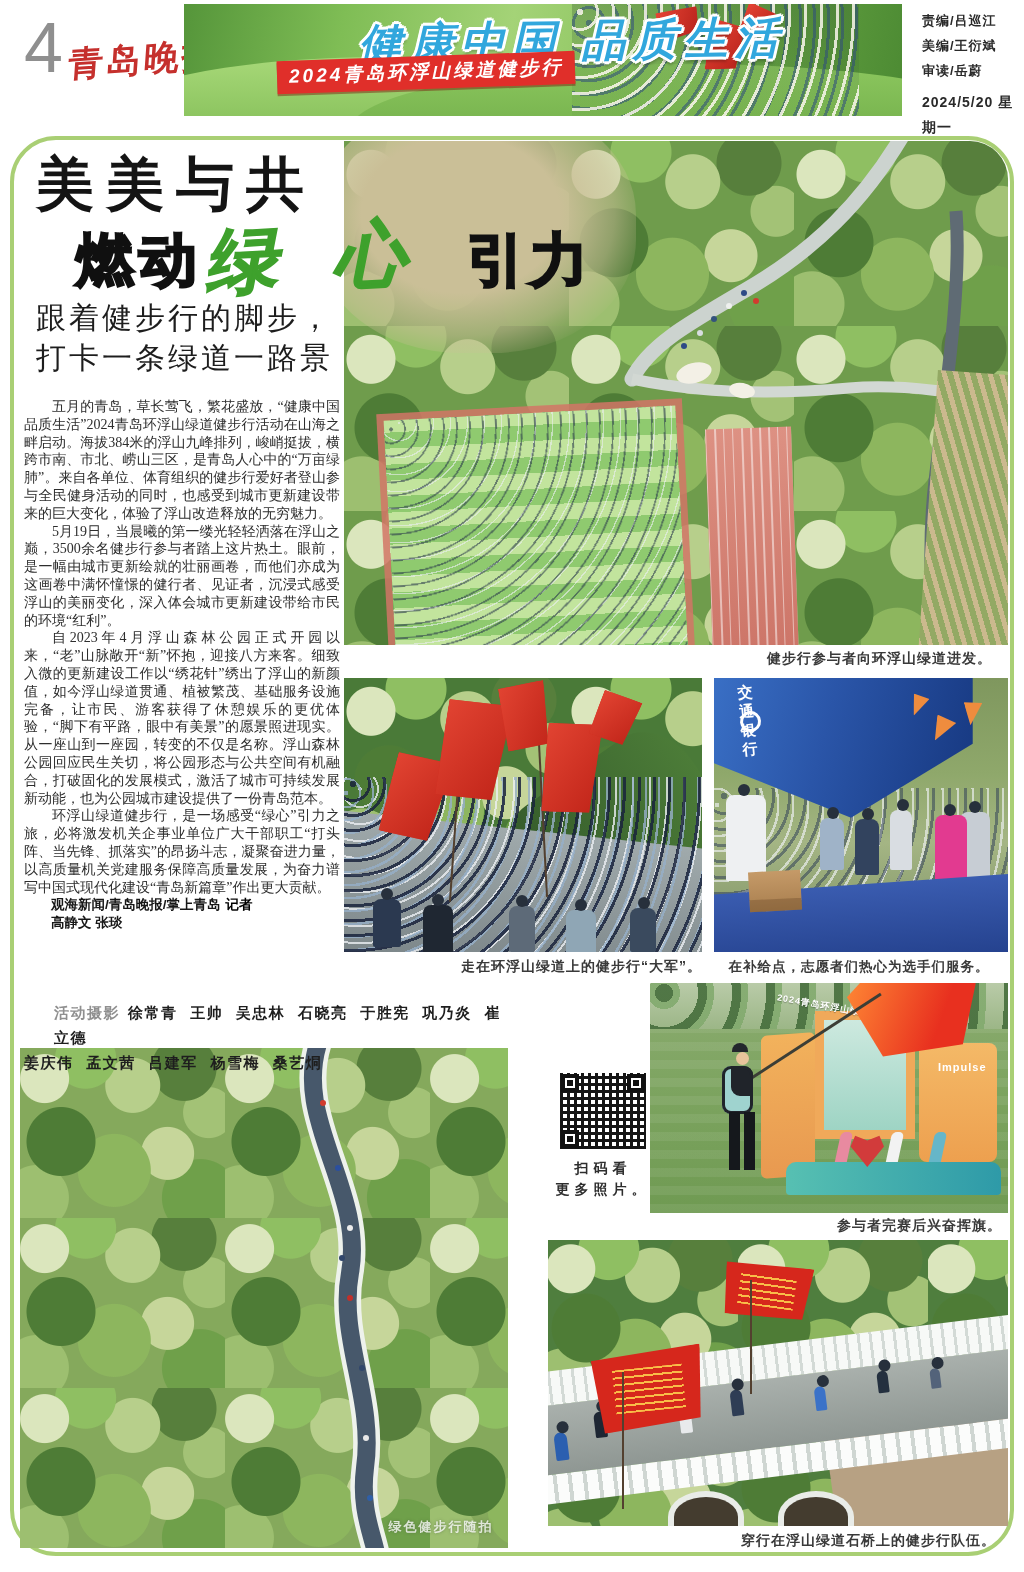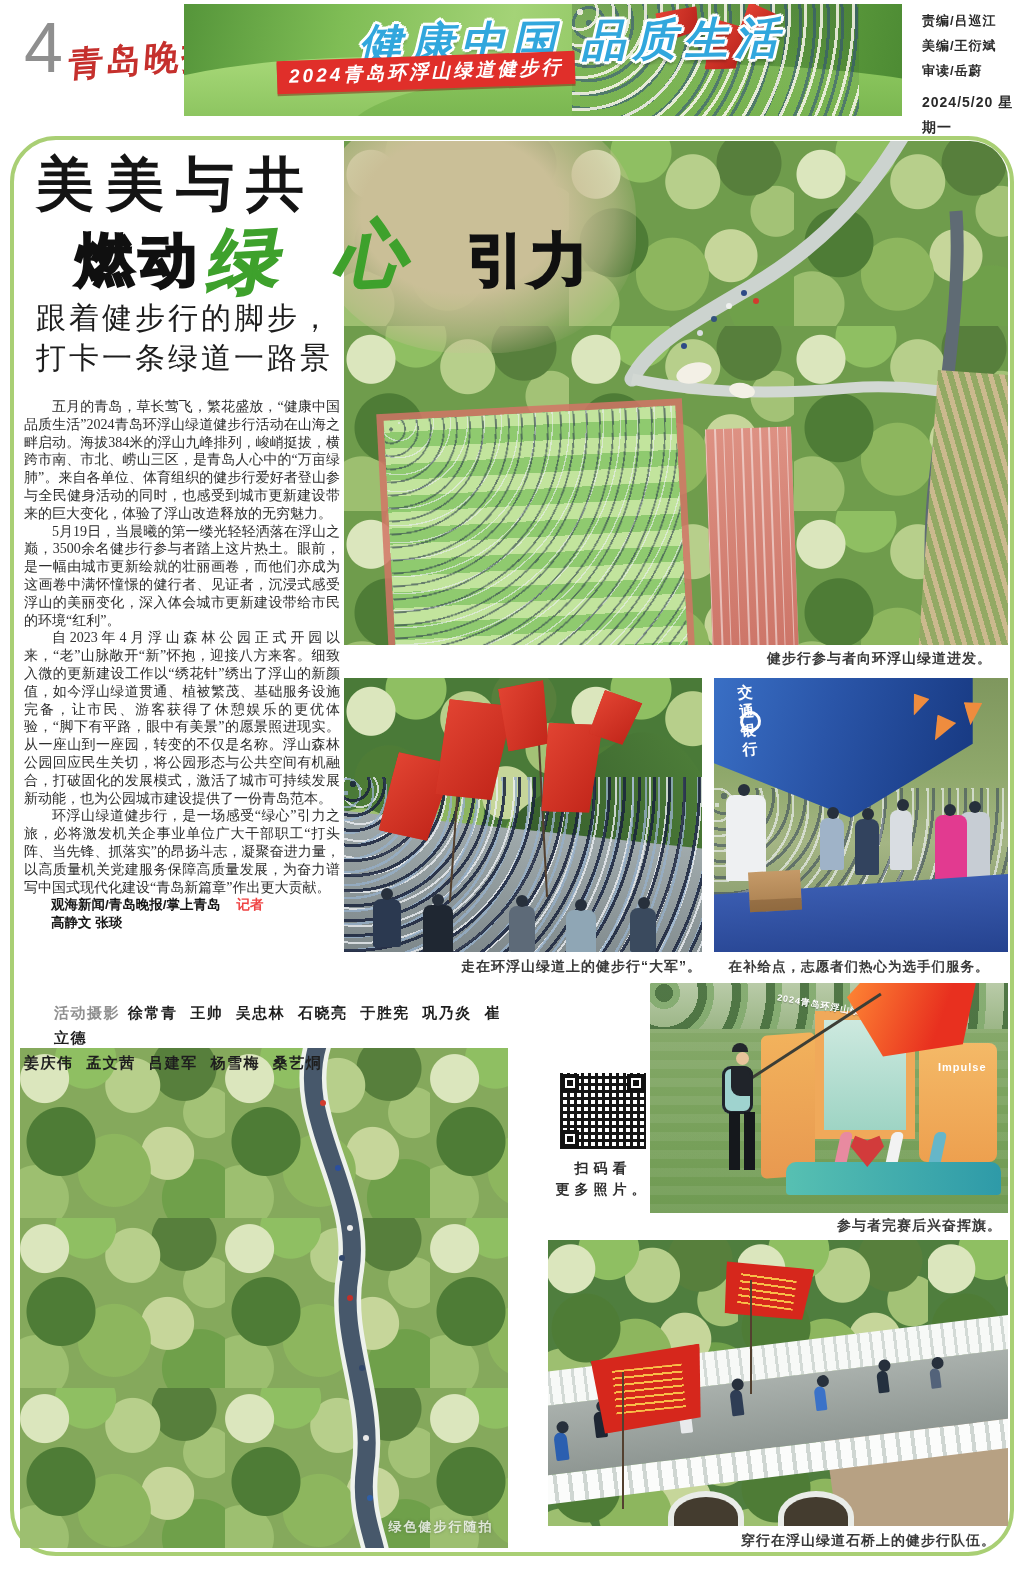--- a/index.html
+++ b/index.html
@@ -50,21 +50,21 @@
   .subhead{position:absolute;left:36px;top:298px;z-index:6;font-family:"Liberation Serif",serif;
            font-size:30px;color:#1d1d1d;line-height:40px;letter-spacing:3px;}
 
   
   .article{position:absolute;left:24px;top:398px;width:316px;z-index:5;
            font-family:"Liberation Serif",serif;font-size:14px;line-height:17.8px;color:#2d2d2d;
            text-align:justify;}
   .article p{margin:0;text-indent:2em;}
   .byline{margin:0;font-family:"Liberation Sans",sans-serif;font-size:13.5px;font-weight:700;
           text-indent:4.2em;color:#171717;}
-  .byline .label{color:#ef4444;margin-left:16px;}
+  .byline .label{color:#000000;margin-left:5px;}
   .reporters{margin:0;font-family:"Liberation Sans",sans-serif;font-size:13.5px;font-weight:700;
              color:#171717;}
   .credits{position:absolute;left:24px;top:1000px;width:480px;z-index:5;font-size:15px;
            line-height:25px;font-weight:700;color:#1e1e1e;letter-spacing:1.5px;word-spacing:7px;}
   .credits .l1{padding-left:30px;}
   .credits .label{color:#8f8f8f;margin-right:8px;}
 
   
   .photo{position:absolute;overflow:hidden;z-index:2;}
   .photo *{position:absolute;}

